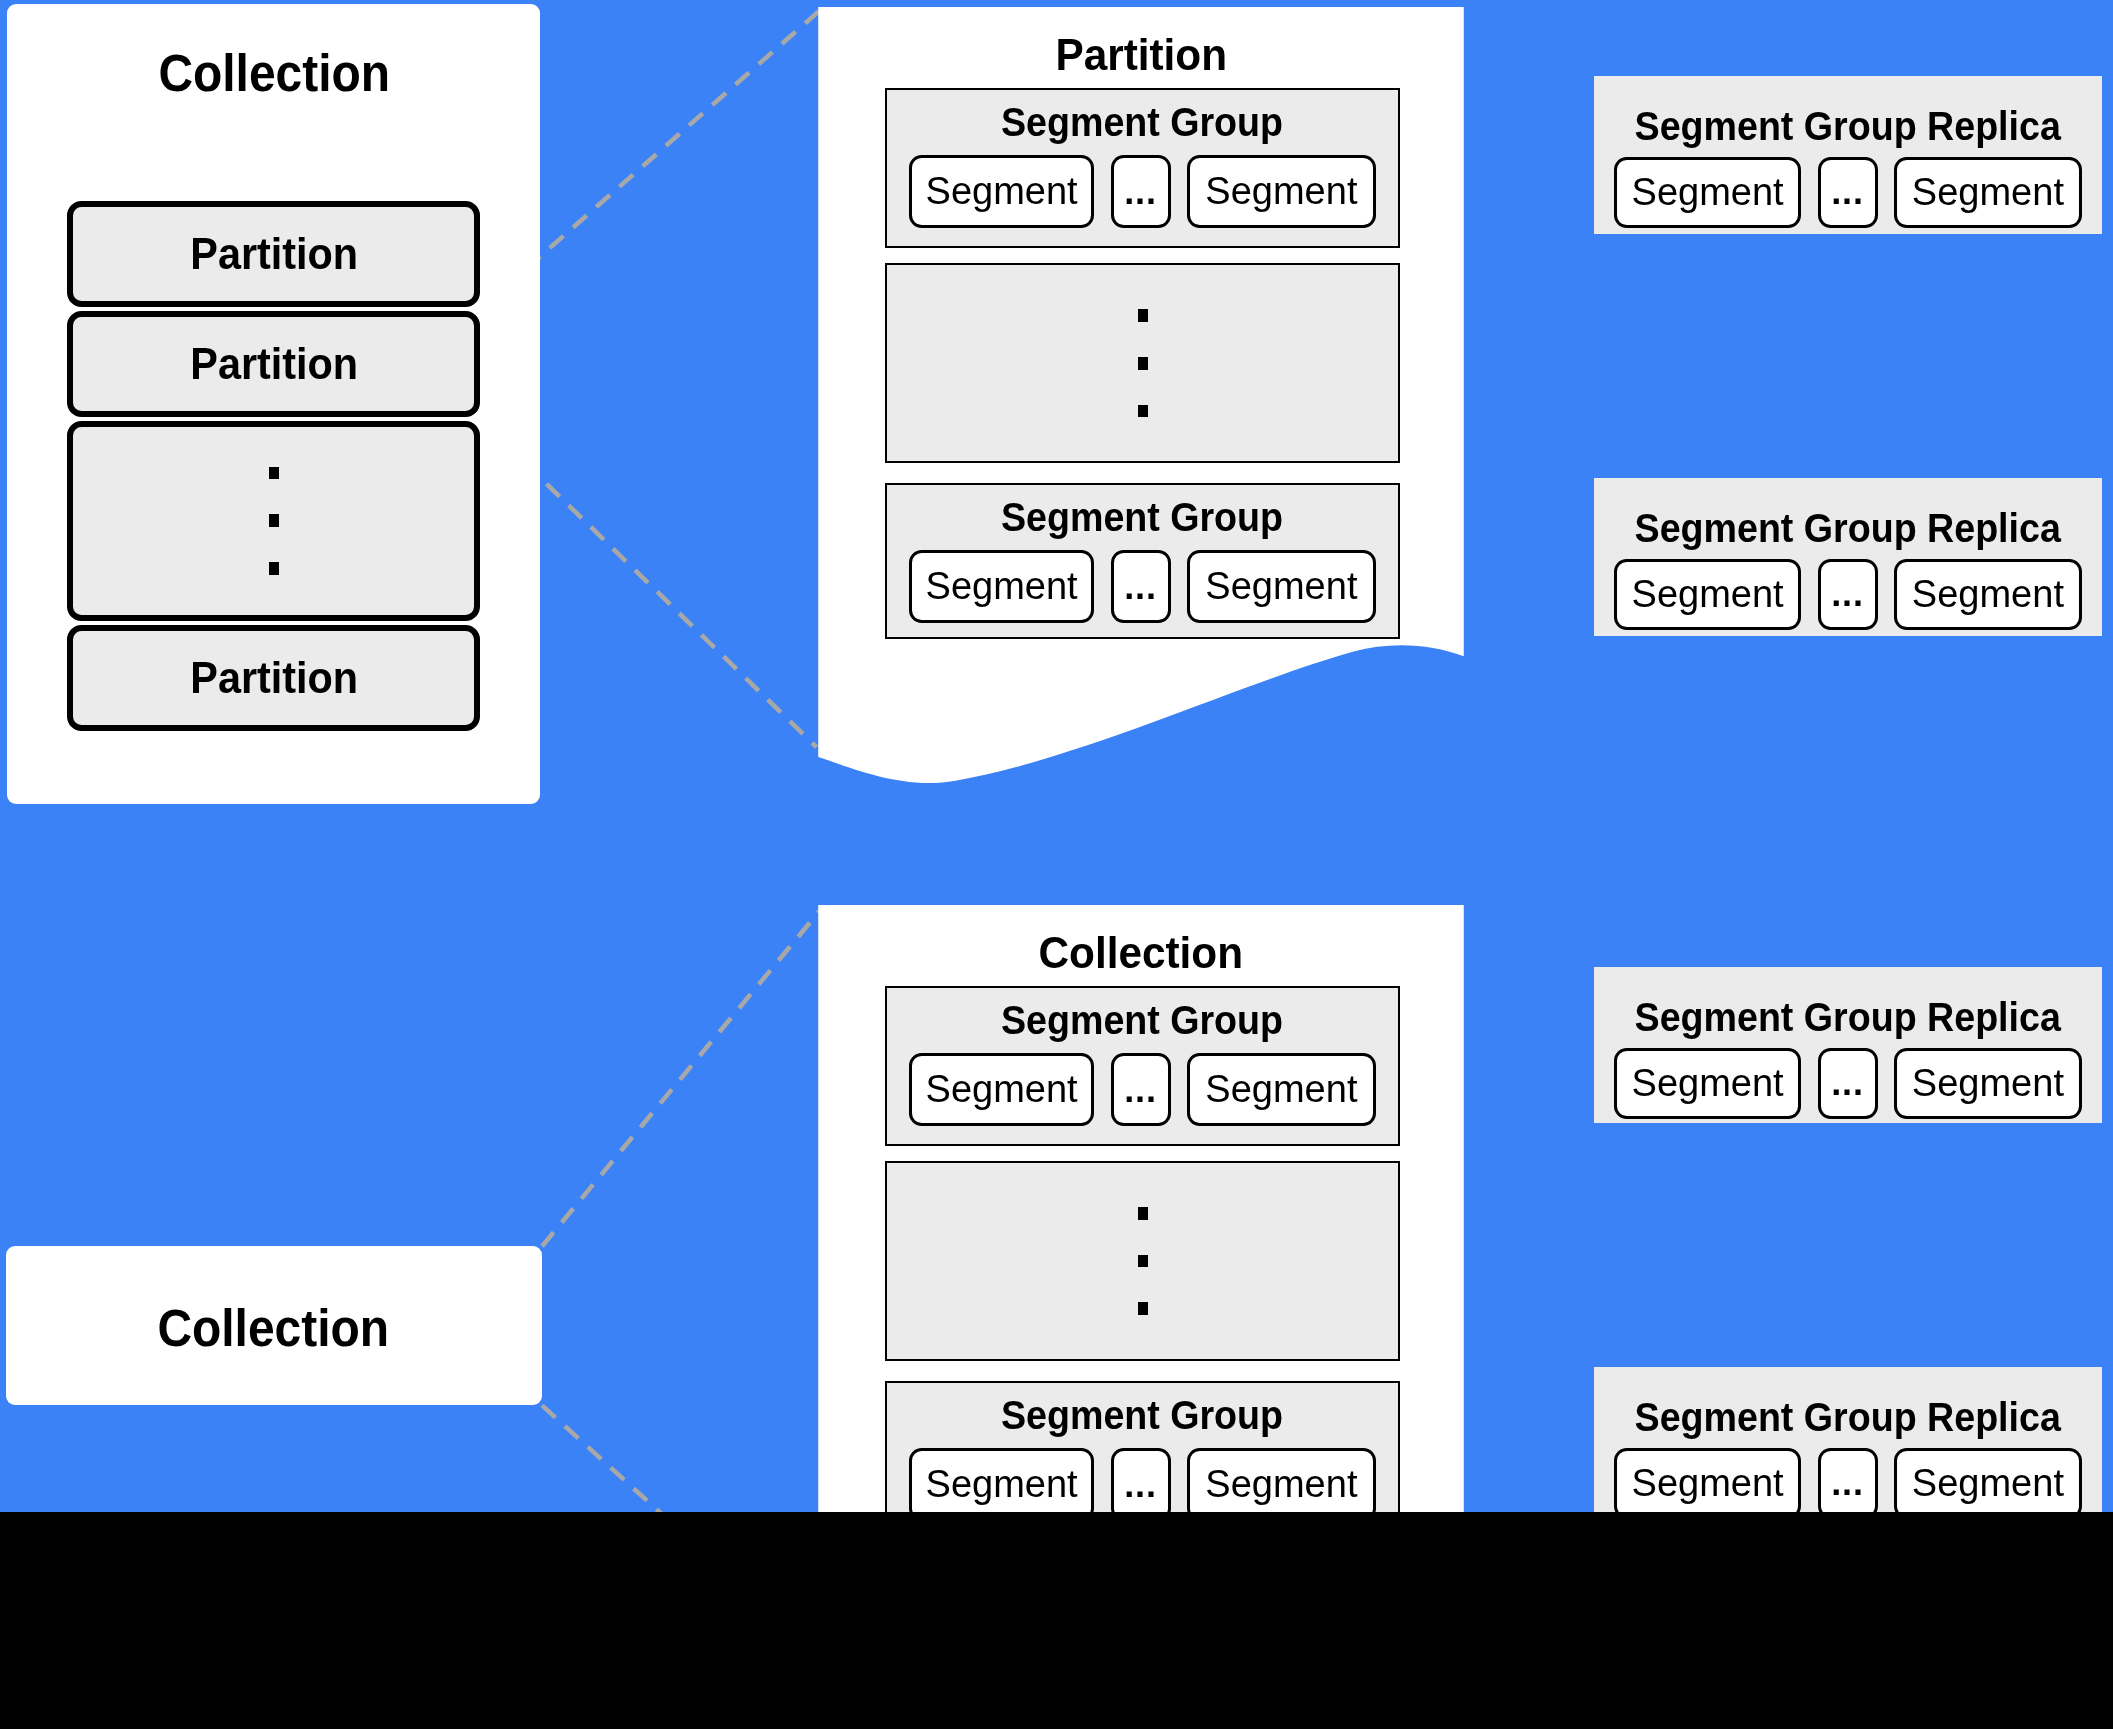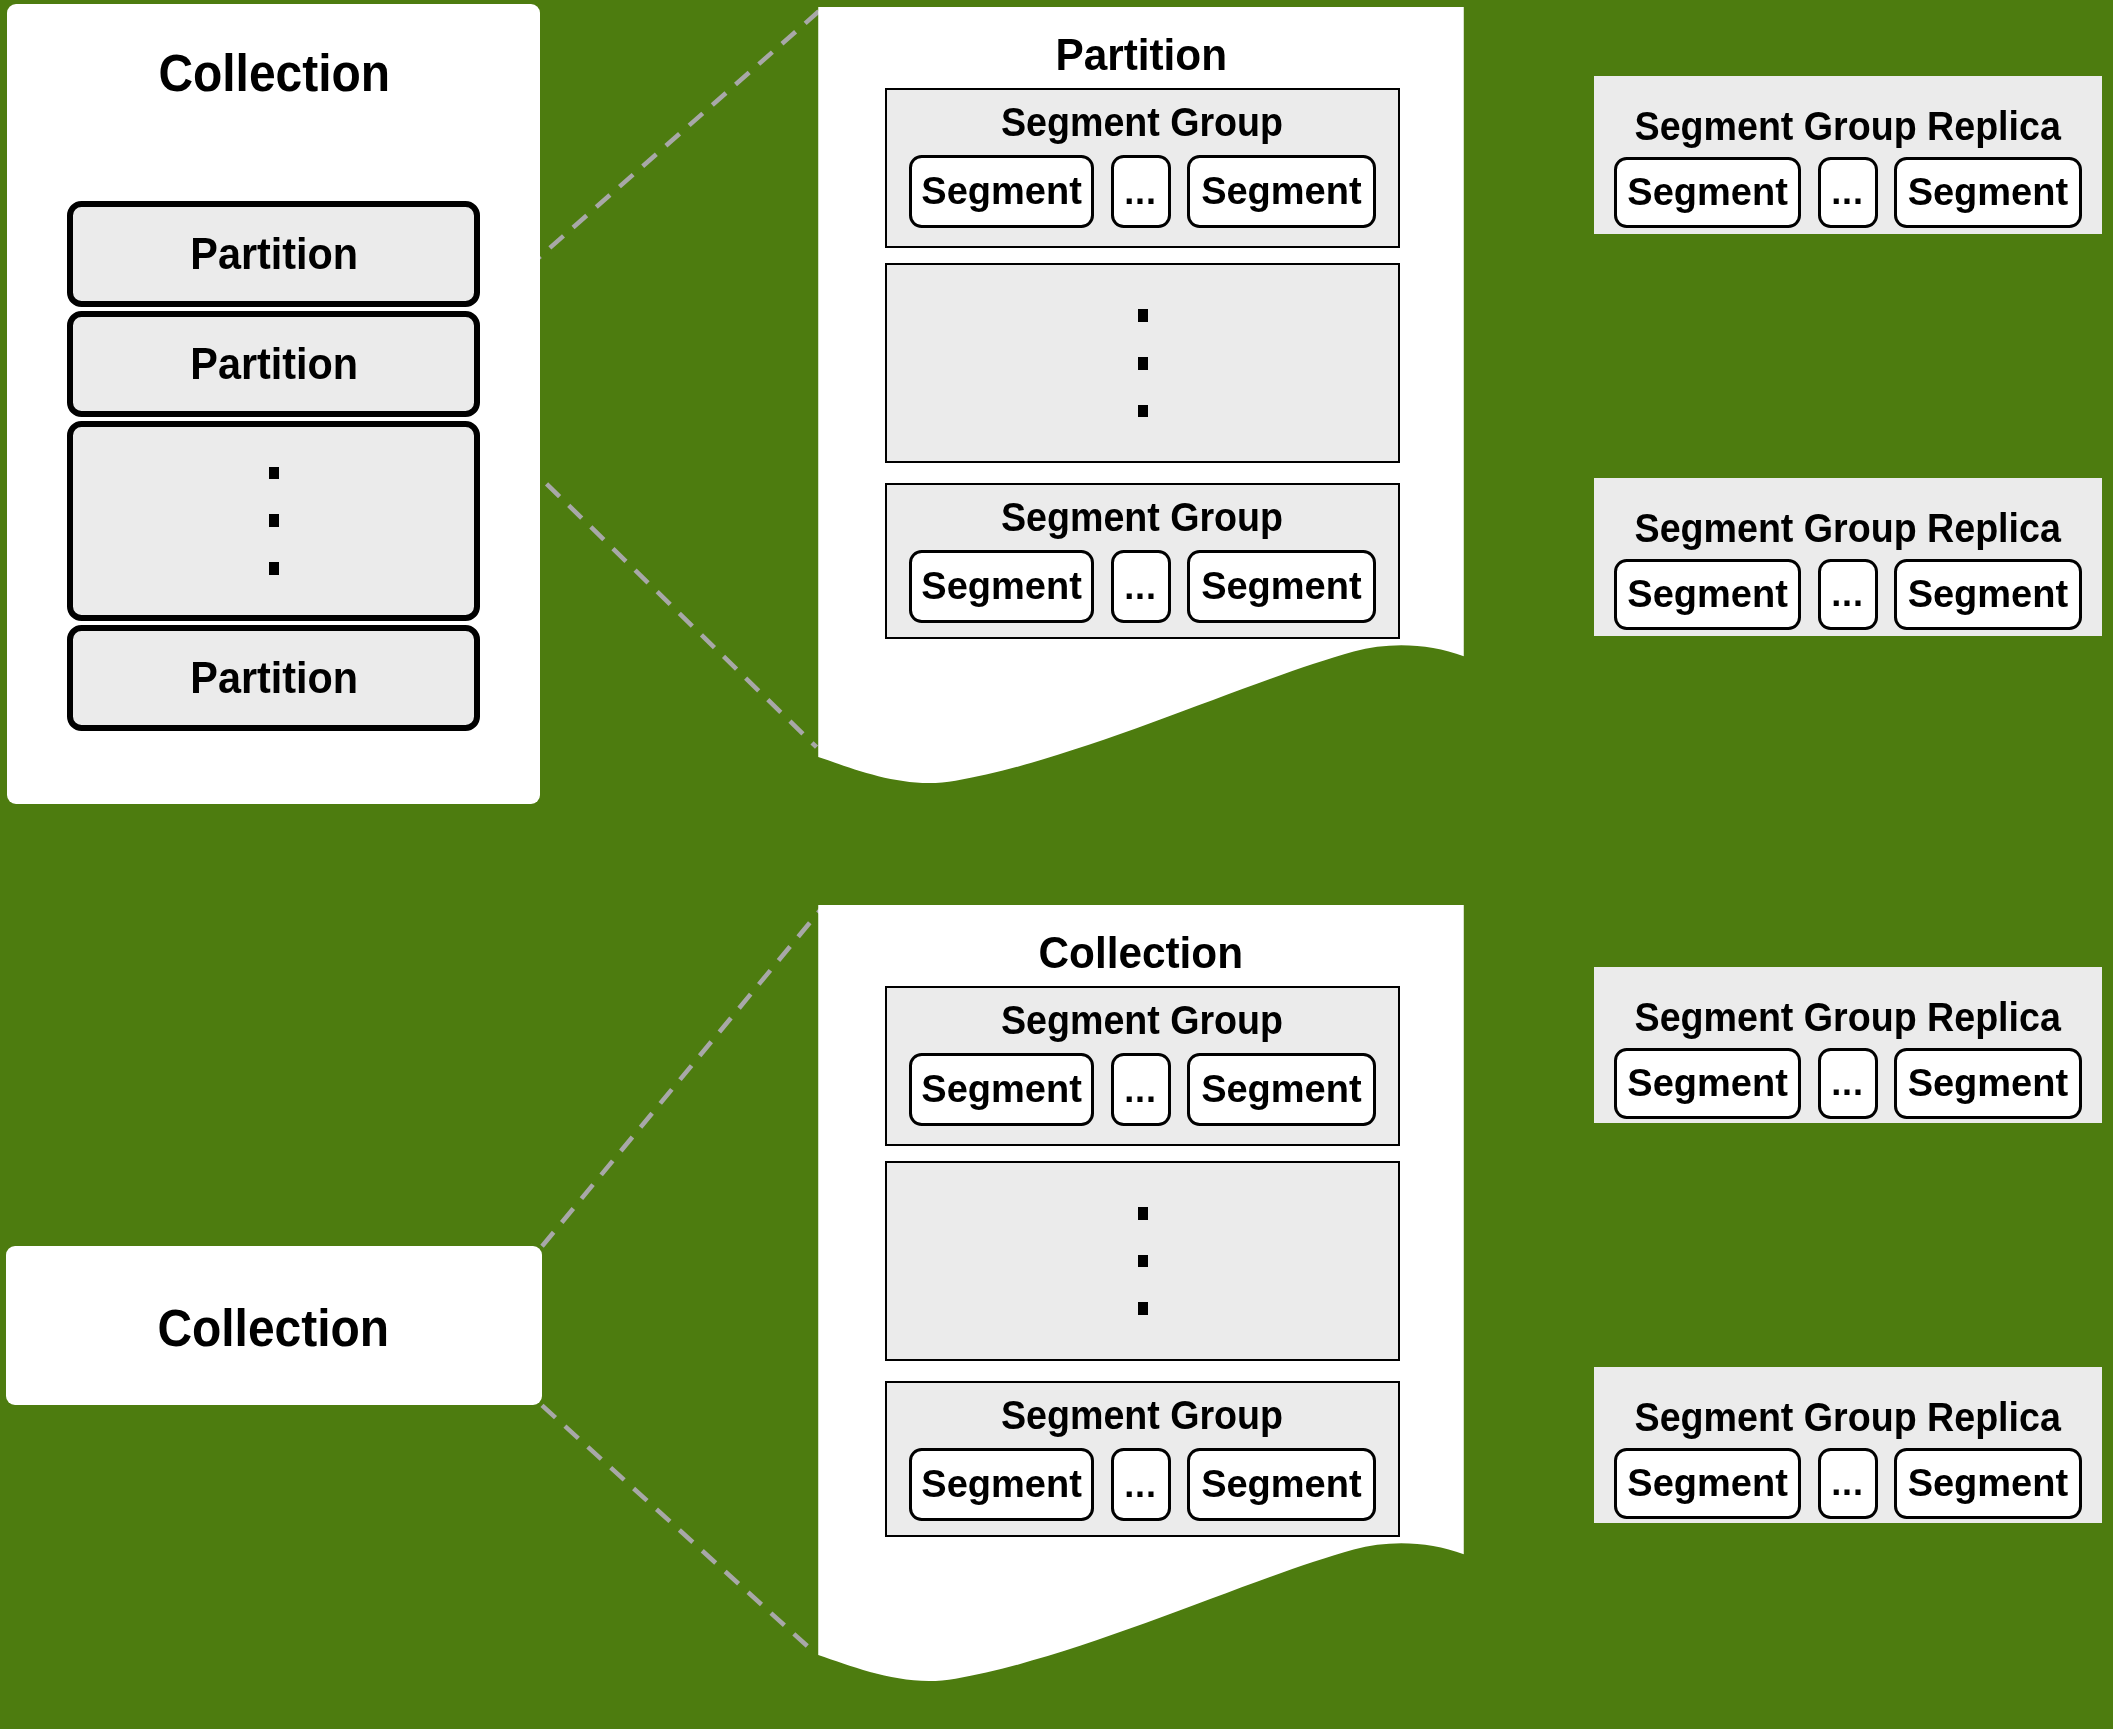--- a/index.html
+++ b/index.html
@@ -1,20 +1,20 @@
 <!DOCTYPE html>
 <html style="font-size:14.5px"><head>
 <meta charset="utf-8">
 <style>
   html,body{margin:0;padding:0;background:#000;}
   *{box-sizing:border-box;}
   #canvas{
     position:relative;
-    width:2114px;height:1729px;
-    background:#4d7c0f;
+    width:2114px;height:1512px;
+    background:#3b82f6;
     font-family:"Liberation Sans", sans-serif;
     overflow:hidden;
   }
   .abs{position:absolute;}
   
   .panel{
     background:#fff;border-radius:9px;
   }
   .big-title{
     position:absolute;left:0;right:0;text-align:center;
@@ -47,21 +47,21 @@
   }
   .sg-title{
     text-align:left;font-weight:bold;font-size:40px;color:#000;
     line-height:65px;white-space:nowrap;
   }
   .sg-title > span{display:inline-block;transform:scaleX(.94);}
   .sg-row{display:flex;justify-content:center;gap:16.4px;}
   .seg{
     height:73px;background:#fff;border:3.6px solid #000;border-radius:12.7px;
     display:flex;align-items:center;justify-content:center;
-    font-size:38px;color:#000;white-space:nowrap;font-weight:bold;
+    font-size:38px;color:#000;white-space:nowrap;
   }
   .seg.w1{width:185px;}
   .seg.w2{width:189px;}
   .seg.dots{width:60px;font-weight:bold;font-size:36px;letter-spacing:0.9px;}
   
   .doc-dots{
     position:absolute;background:#ebebeb;border:2.7px solid #000;
   }
   
   .replica{

